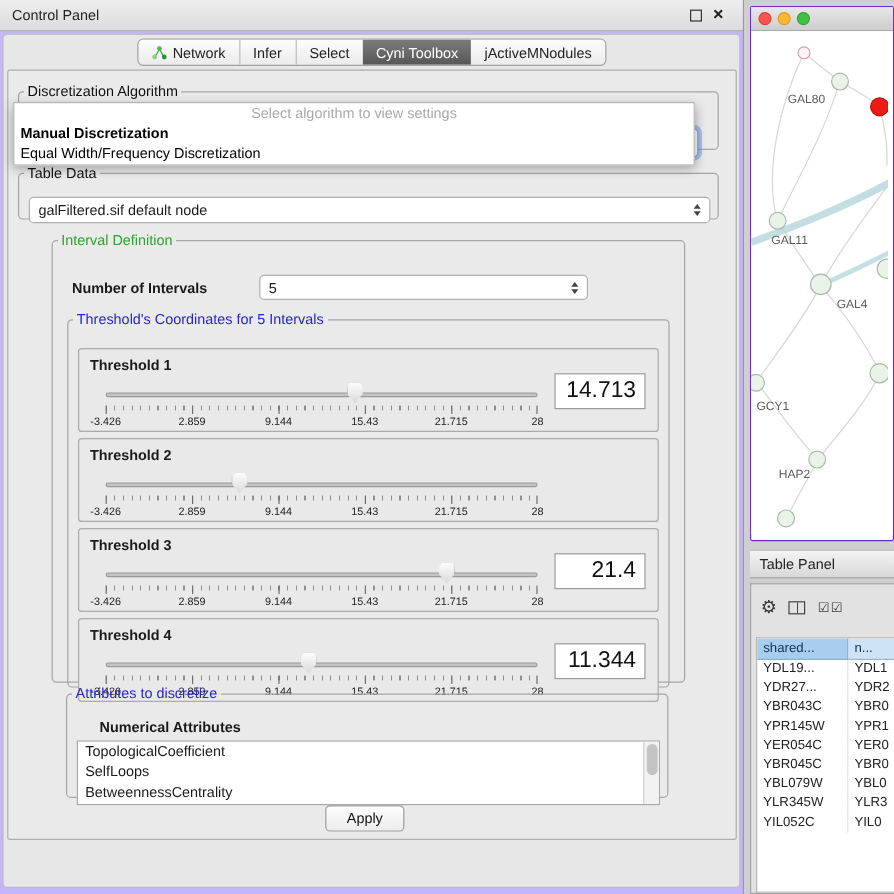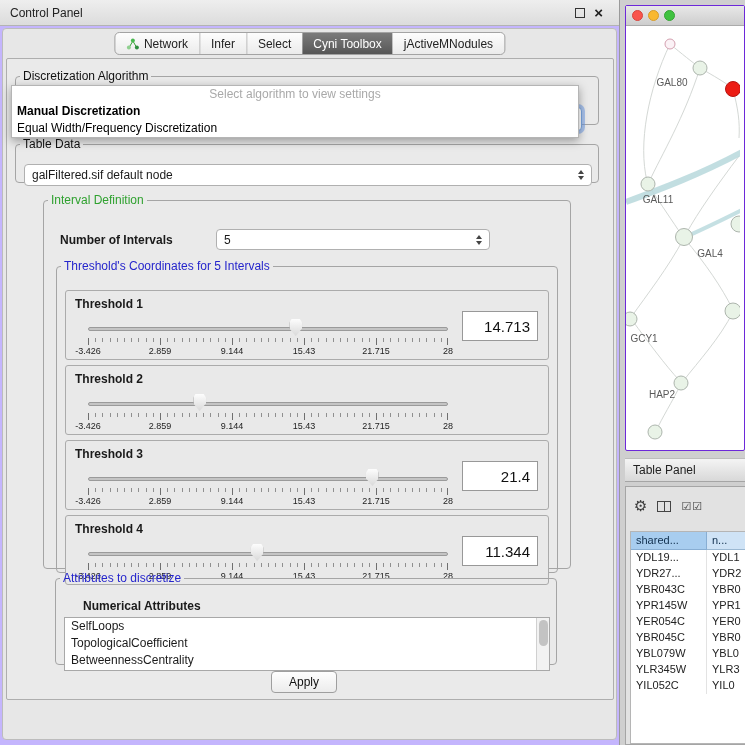--- a/index.html
+++ b/index.html
@@ -57,21 +57,21 @@
   .tbox{position:absolute;left:8px;width:484px;height:70px;border:1px solid #ababab;border-radius:3px;background:#e9e9e9}
   .tbox .tlabel{position:absolute;left:9px;top:6px;font-weight:bold;font-size:12px}
   .slider{position:absolute;left:22px;top:27px;width:360px;height:20px}
   .track{position:absolute;left:0;right:0;top:9px;height:4px;background:#c4c4c4;border:1px solid #9a9a9a;border-radius:2px}
   .thumb{position:absolute;top:1px;width:13px;height:17px;background:linear-gradient(#fdfdfd,#d9d9d9);clip-path:polygon(18% 0,82% 0,100% 22%,100% 55%,50% 100%,0 55%,0 22%);filter:drop-shadow(0 0 1px rgba(0,0,0,.6));transform:translateX(-50%)}
   .ticks{position:absolute;left:22px;top:47px;width:360px;height:8px}
   .ticks .minor{position:absolute;left:0;right:0;top:0;height:4px;background-image:repeating-linear-gradient(90deg,#8f8f8f 0,#8f8f8f 1px,transparent 1px,transparent 7.2px)}
   .ticks .major{position:absolute;top:0;width:1px;height:7px;background:#6f6f6f}
   .scale{position:absolute;left:22px;top:55px;width:360px;height:11px;font-size:9px;color:#222}
   .scale span{position:absolute;transform:translateX(-50%);white-space:nowrap}
-  .valbox{position:absolute;right:10px;top:20px;width:76px;height:30px;background:#fff;border:1px solid #989898;font-size:15px;text-align:right;padding:0 7px;font-family:"Liberation Sans",sans-serif;color:#111}
+  .valbox{position:absolute;right:10px;top:20px;width:76px;height:30px;background:#fff;border:1px solid #989898;font-size:19px;text-align:right;padding:0 7px;font-family:"Liberation Sans",sans-serif;color:#111}
 
   .fs-attrs{left:48px;top:512px;width:502px;height:94px}
   .attrs-sub{position:absolute;left:27px;top:14px;font-weight:bold}
   .listbox{position:absolute;left:8px;top:32px;width:486px;height:54px;background:#fff;border:1px solid #a8a8a8;overflow:hidden}
   .listitem{height:17px;line-height:17px;padding-left:6px;font-size:12px}
   .vscroll{position:absolute;right:0;top:0;bottom:0;width:13px;background:#f2f2f2;border-left:1px solid #d0d0d0}
   .vthumb{position:absolute;left:2px;top:2px;width:9px;height:26px;background:#c3c3c3;border-radius:5px}
 
   .apply{position:absolute;left:264px;top:612px;width:66px;height:22px;background:linear-gradient(#fefefe,#ececec);border:1px solid #9f9f9f;border-radius:4px;font-size:12px;font-family:"Liberation Sans",sans-serif;color:#111}
 
@@ -284,22 +284,22 @@
             </div>
             <input class="valbox" value="11.344" style="">
           </div>
         </fieldset>
       </fieldset>
 
       <fieldset class="fs-attrs">
         <legend class="blue">Attributes to discretize</legend>
         <div class="attrs-sub">Numerical Attributes</div>
         <div class="listbox">
+          <div class="listitem">TopologicalCoefficient</div>
           <div class="listitem">SelfLoops</div>
-          <div class="listitem">TopologicalCoefficient</div>
           <div class="listitem">BetweennessCentrality</div>
           <div class="vscroll">
               <div class="vthumb"></div>
             </div>
         </div>
       </fieldset>
 
       <button class="apply">Apply</button>
     </div>
 

